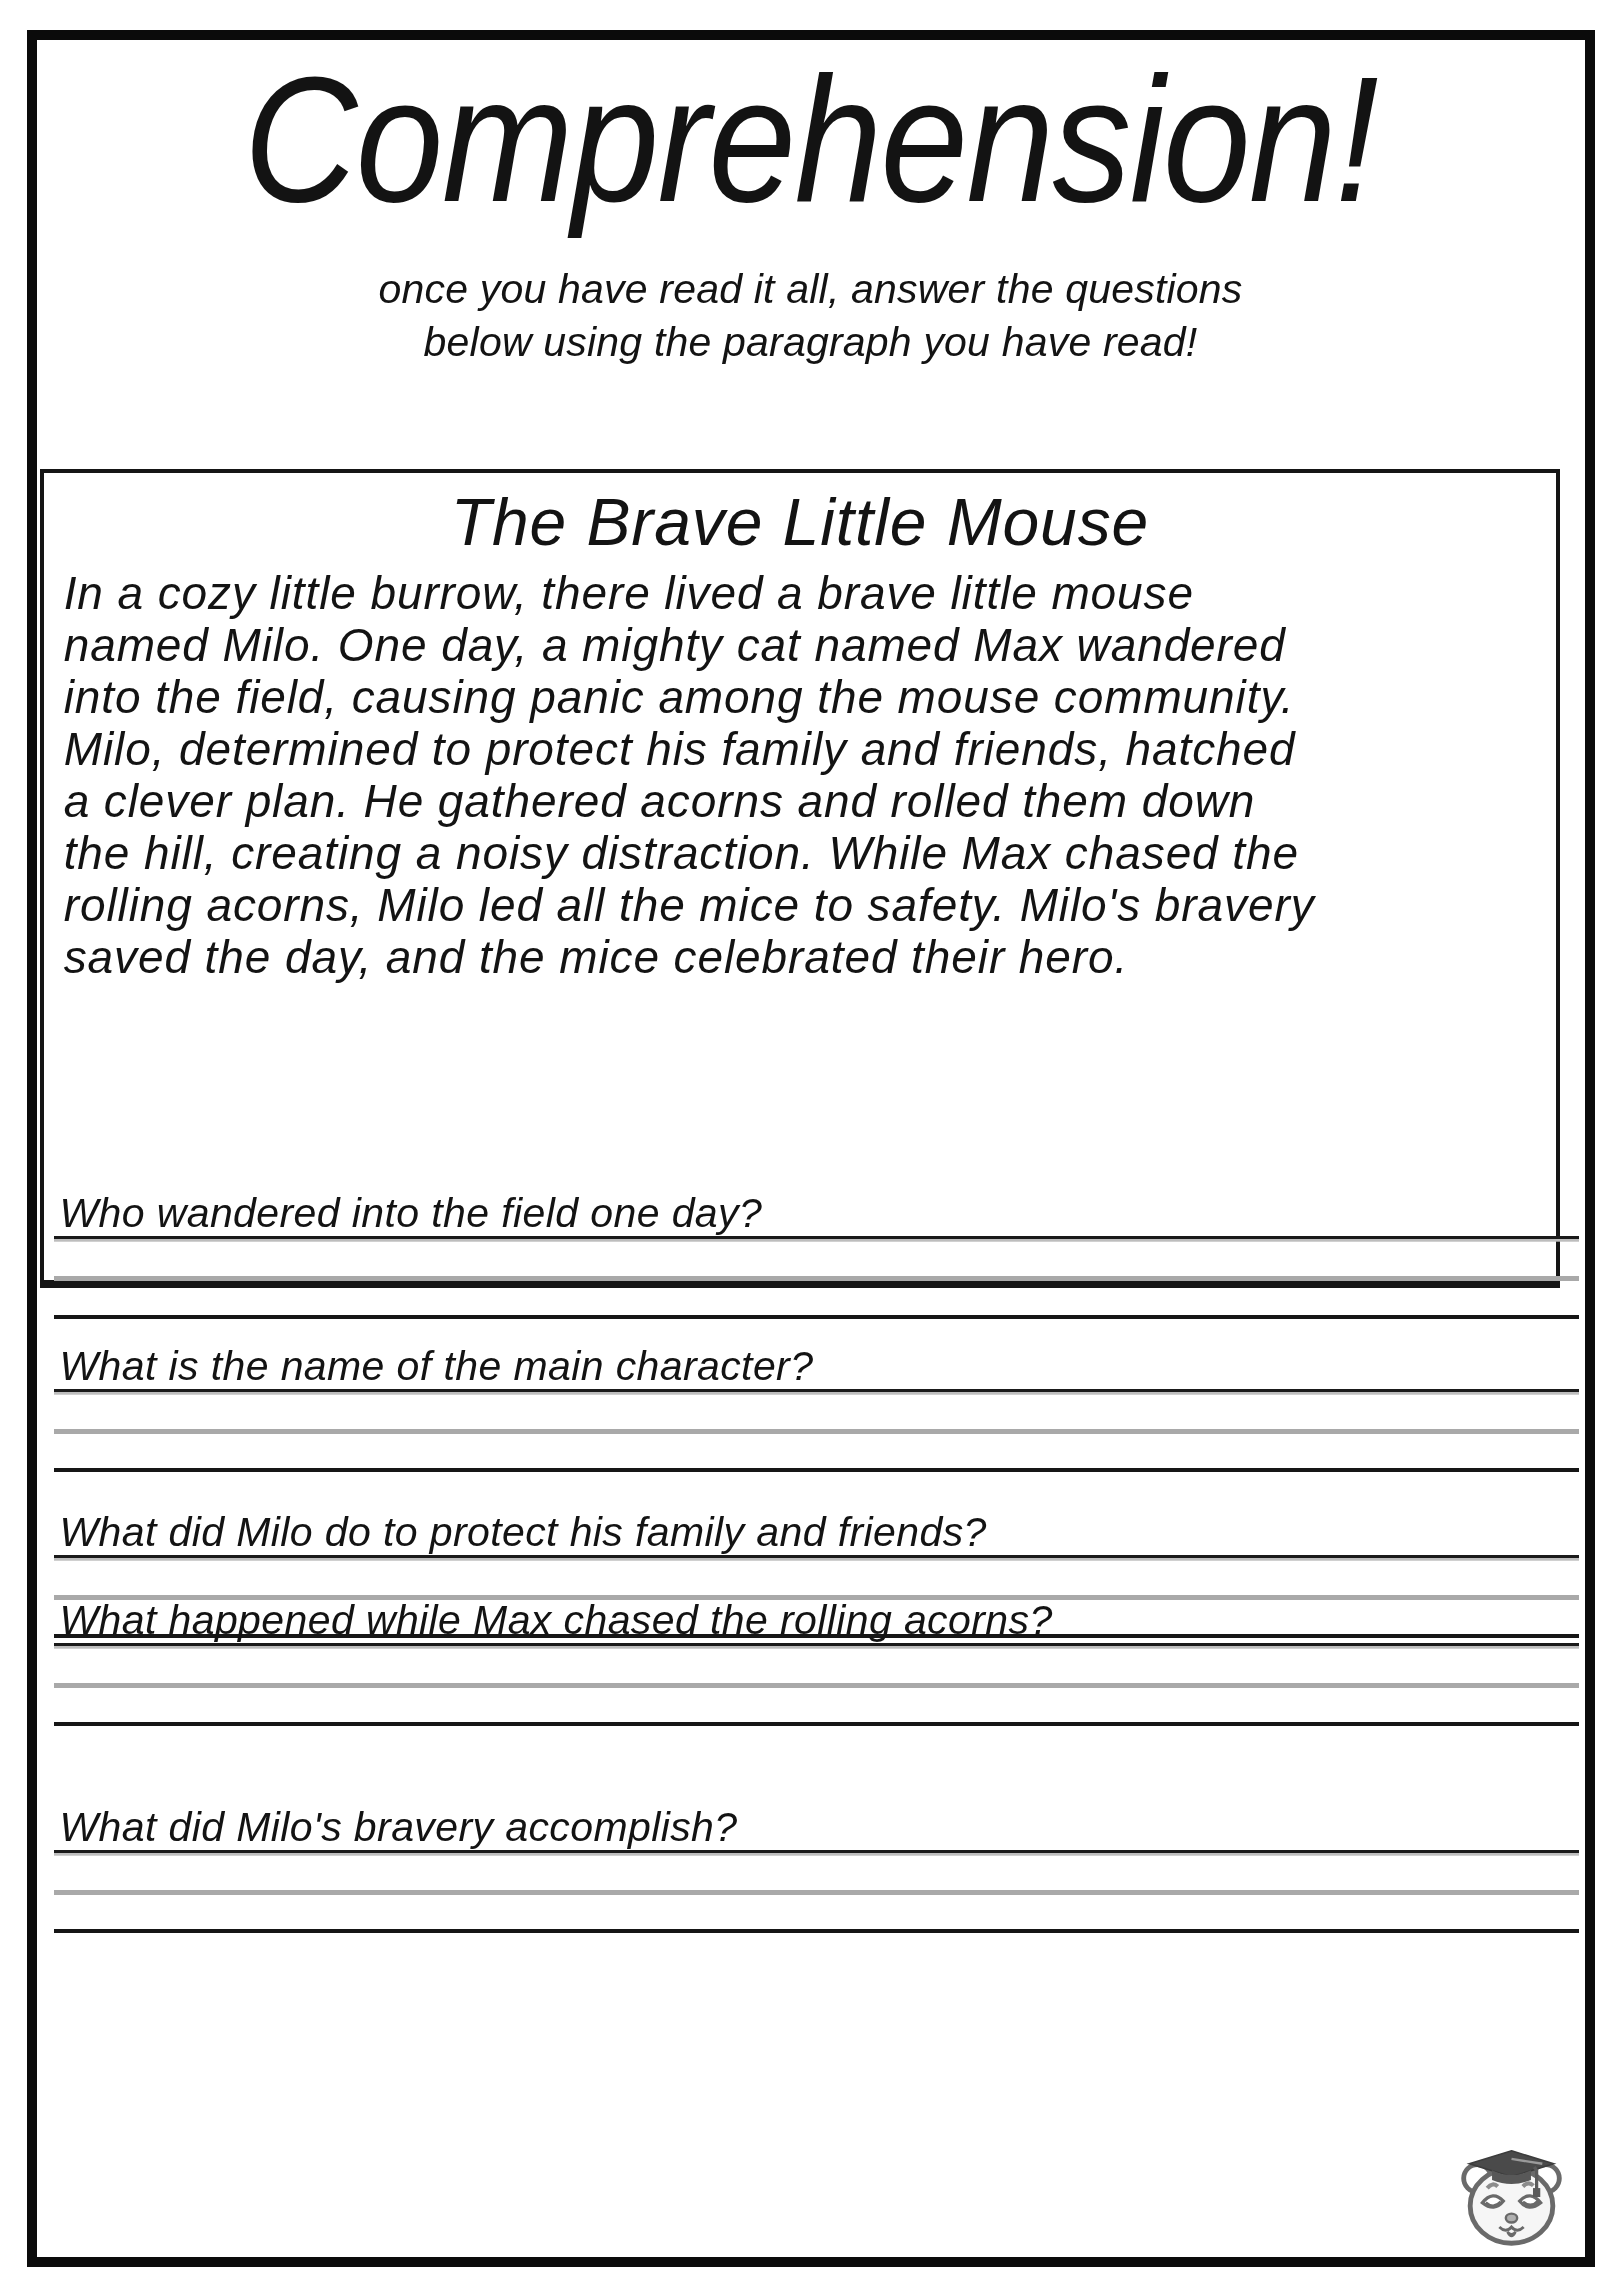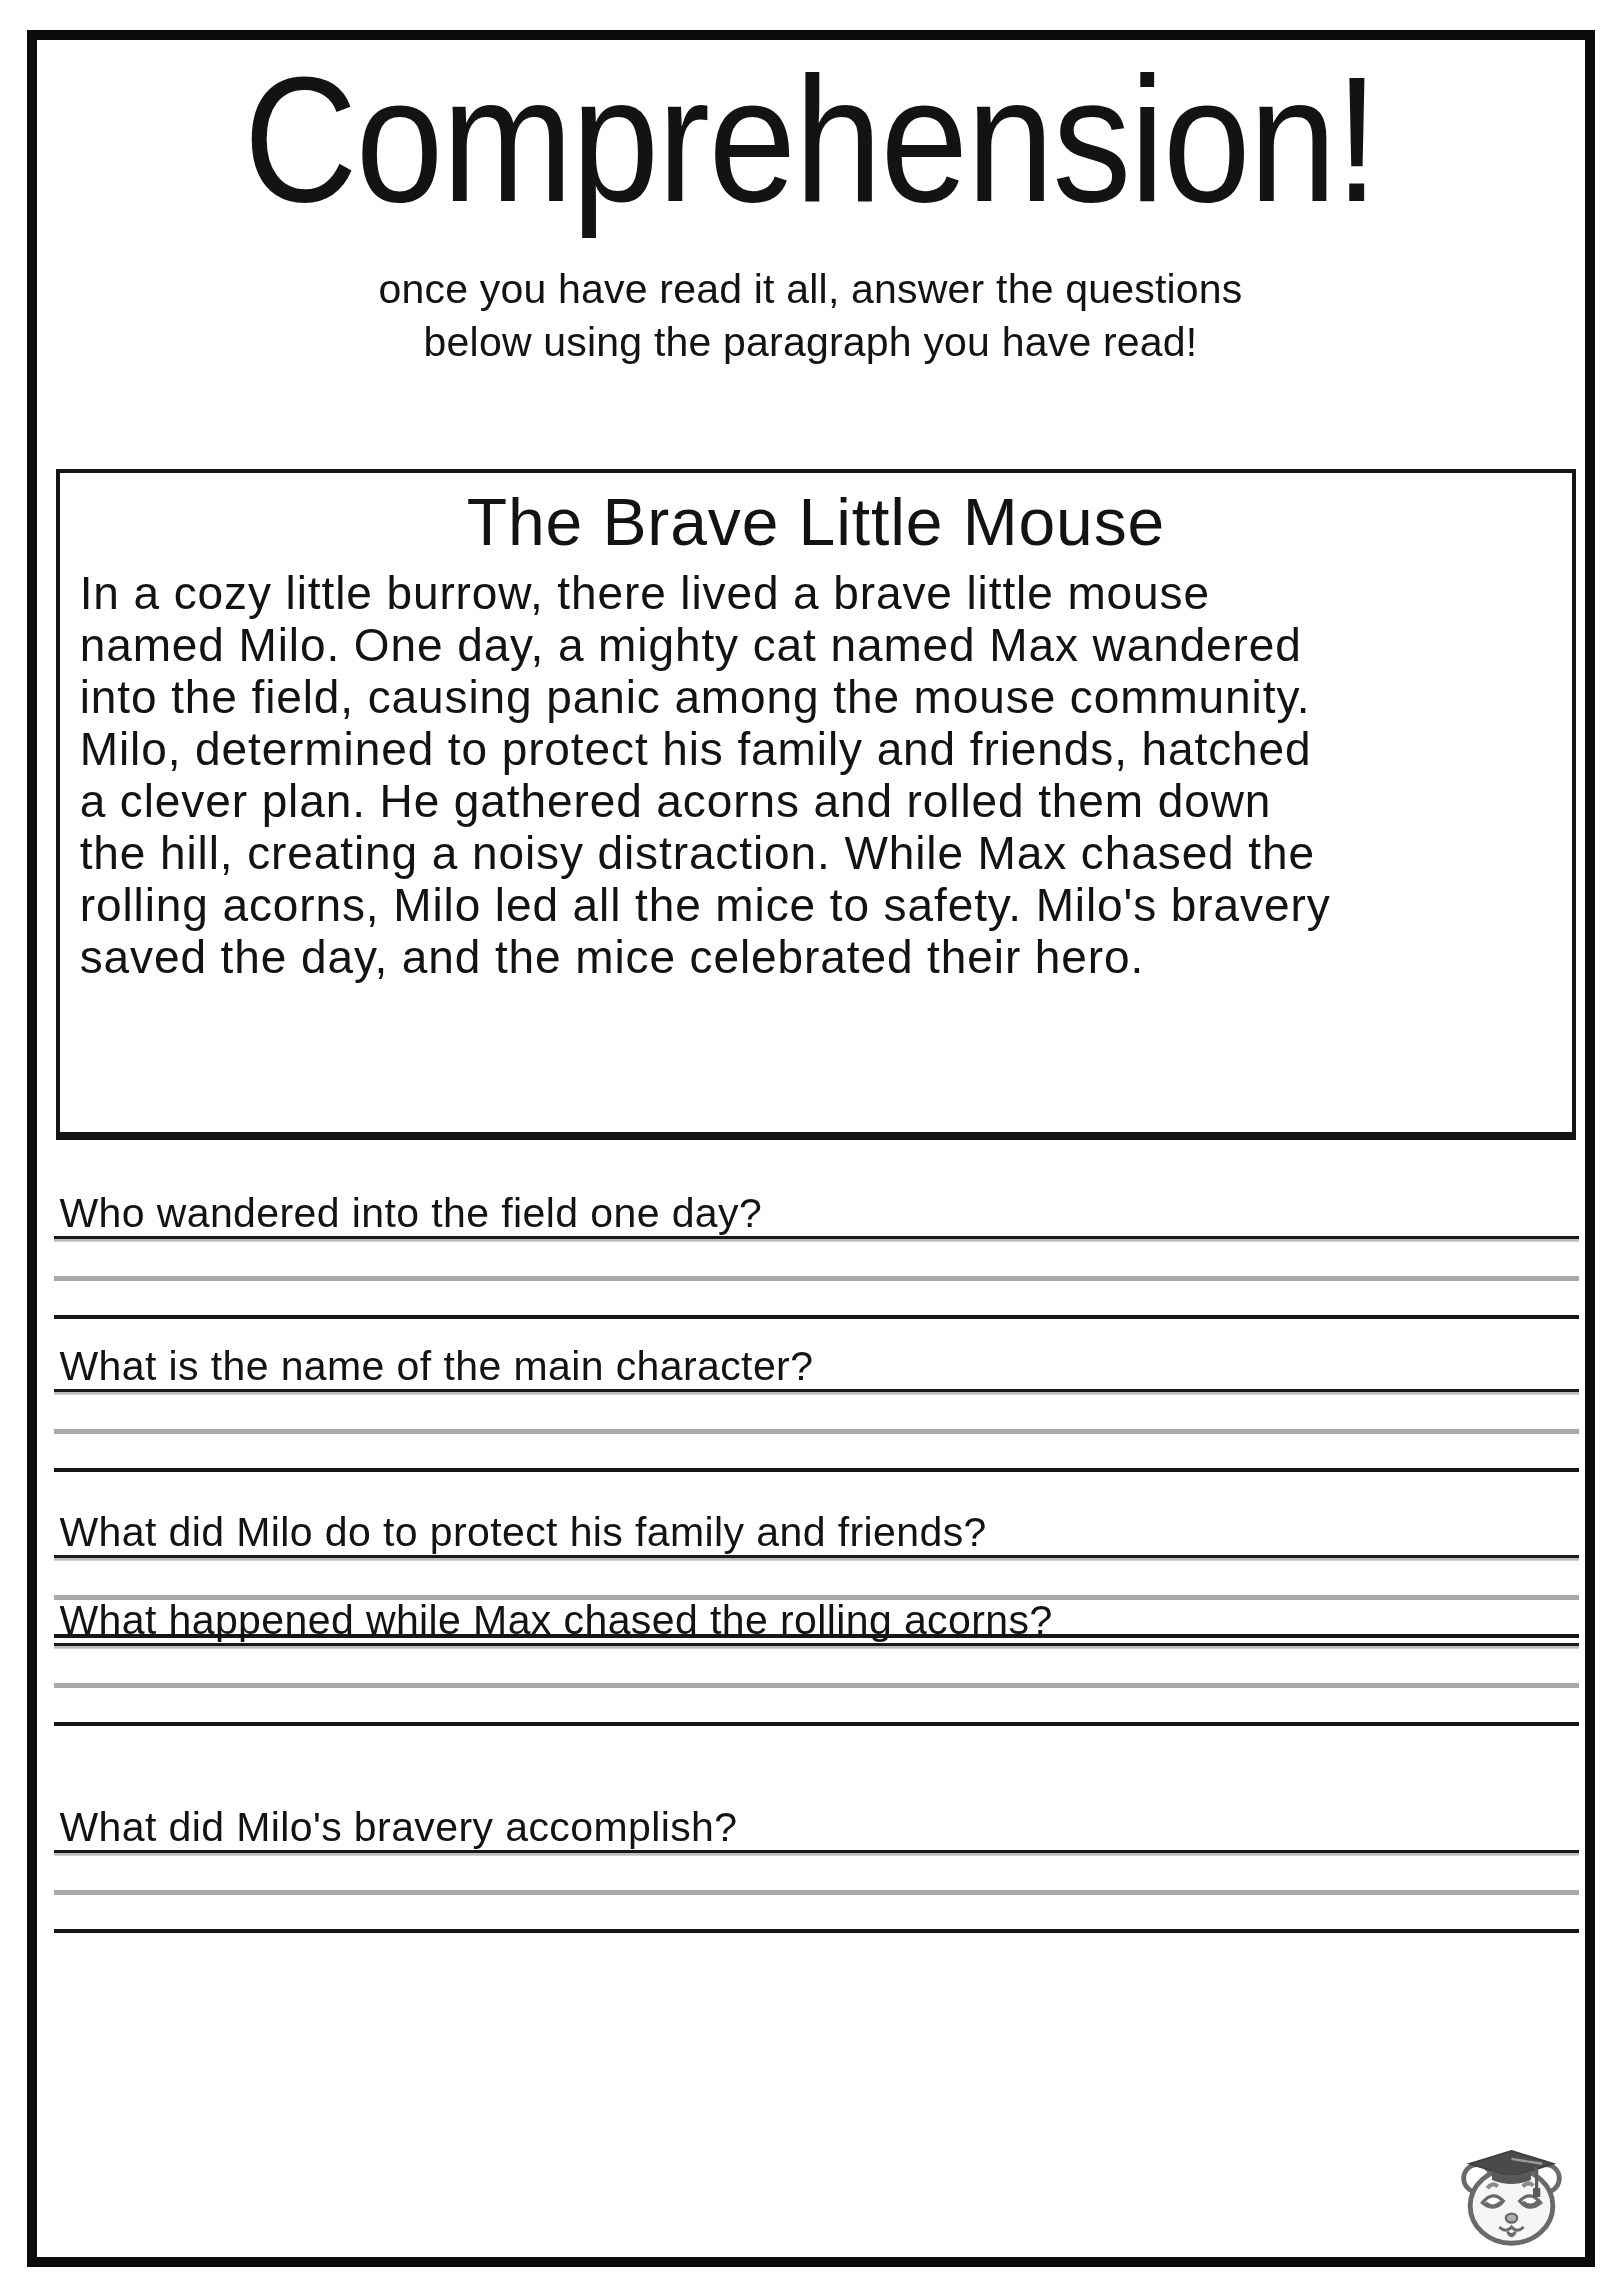--- a/index.html
+++ b/index.html
@@ -1,21 +1,21 @@
 <!DOCTYPE html>
 <html style="font-size:14.3px"><head>
 <meta charset="utf-8">
 <style>
   html,body{margin:0;padding:0;background:#ffffff;}
   body{width:1621px;height:2293px;position:relative;font-family:"Liberation Sans",sans-serif;color:#131313;overflow:hidden;}
-  .page{position:absolute;inset:0;}
+  .page{position:absolute;inset:0;font-style:italic;}
   .outer-border{position:absolute;left:27px;top:29.6px;width:1568px;height:2237px;border:10.7px solid #0b0b0b;box-sizing:border-box;background:transparent;}
   .main-title{position:absolute;left:0;top:23px;width:100%;text-align:center;font-size:179px;line-height:233px;font-weight:400;letter-spacing:-1.8px;transform:scaleX(.88);transform-origin:center;margin:0;white-space:nowrap;}
   .directions{position:absolute;left:0;top:263px;width:100%;text-align:center;font-size:41px;line-height:53px;letter-spacing:0.2px;}
-  .passage-box{position:absolute;left:56px;top:469px;width:1520px;height:671px;border:4.5px solid #151515;border-bottom-width:8px;box-sizing:border-box;background:#fff;}
+  .passage-box{position:absolute;left:40px;top:469px;width:1520px;height:819px;border:4.5px solid #151515;border-bottom-width:8px;box-sizing:border-box;background:#fff;}
   .passage-title{margin-top:10.7px;text-align:center;font-size:66px;letter-spacing:0.9px;font-weight:400;white-space:nowrap;}
   .passage-text{margin:7.2px 18px 0 19.7px;font-size:46px;line-height:52px;letter-spacing:0.9px;}
   .passage-text div{white-space:nowrap;}
   .q-block{position:absolute;left:54px;width:1525px;box-sizing:border-box;}
   .q-text-line{height:50px;border-bottom:3.6px solid #1a1a1a;box-shadow:0 2.7px 0 #bdbdbd;display:flex;align-items:flex-end;padding-left:5.4px;box-sizing:content-box;font-size:41px;letter-spacing:0.4px;line-height:45px;white-space:nowrap;}
   .a-gray{margin-top:37px;height:4.5px;background:#a9a9a9;}
   .a-dark{margin-top:34px;height:4.5px;background:#161616;}
   .q1{top:1186px;} .q2{top:1339px;} .q3{top:1493px;margin-top:12px;} .q4{top:1593px;} .q5{top:1800px;} .q6{top:1953px;}
   .mascot{position:absolute;left:1458px;top:2146px;width:107px;height:102px;}
 </style>

